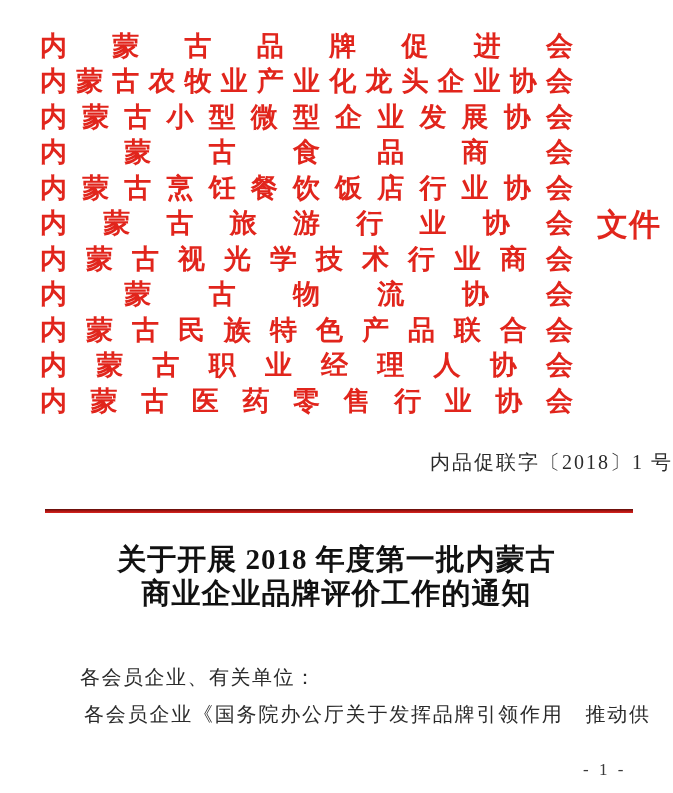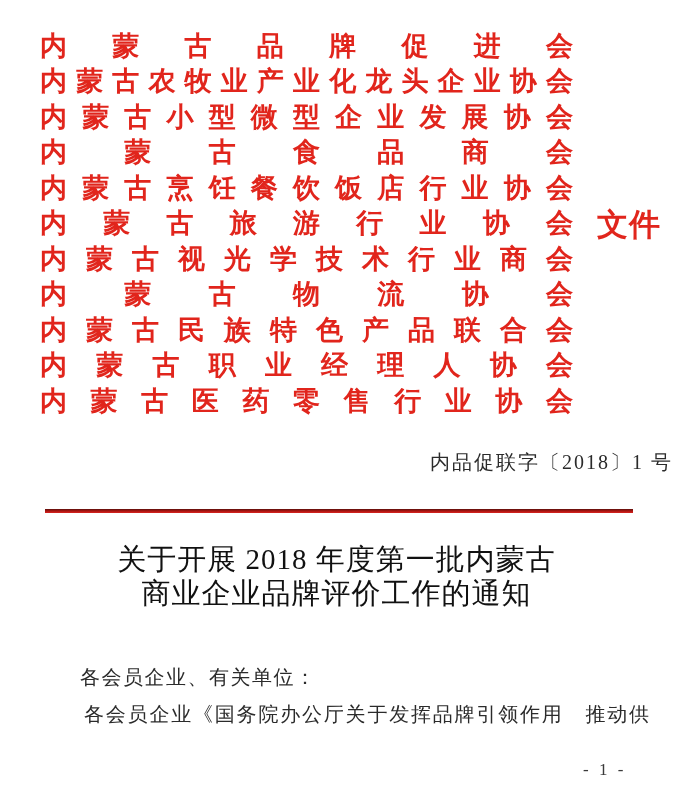--- a/index.html
+++ b/index.html
@@ -67,21 +67,21 @@
   }
 
   
   .title {
     position: absolute;
     left: 0;
     top: 543px;
     width: 100%;
     text-align: center;
     font-size: 29px;
-    font-weight: normal;
+    font-weight: bold;
     color: var(--title-black, #111111);
     line-height: 33.5px;
     letter-spacing: 1px;
   }
 
   
   .salutation {
     position: absolute;
     left: 44px;
     top: 664px;

